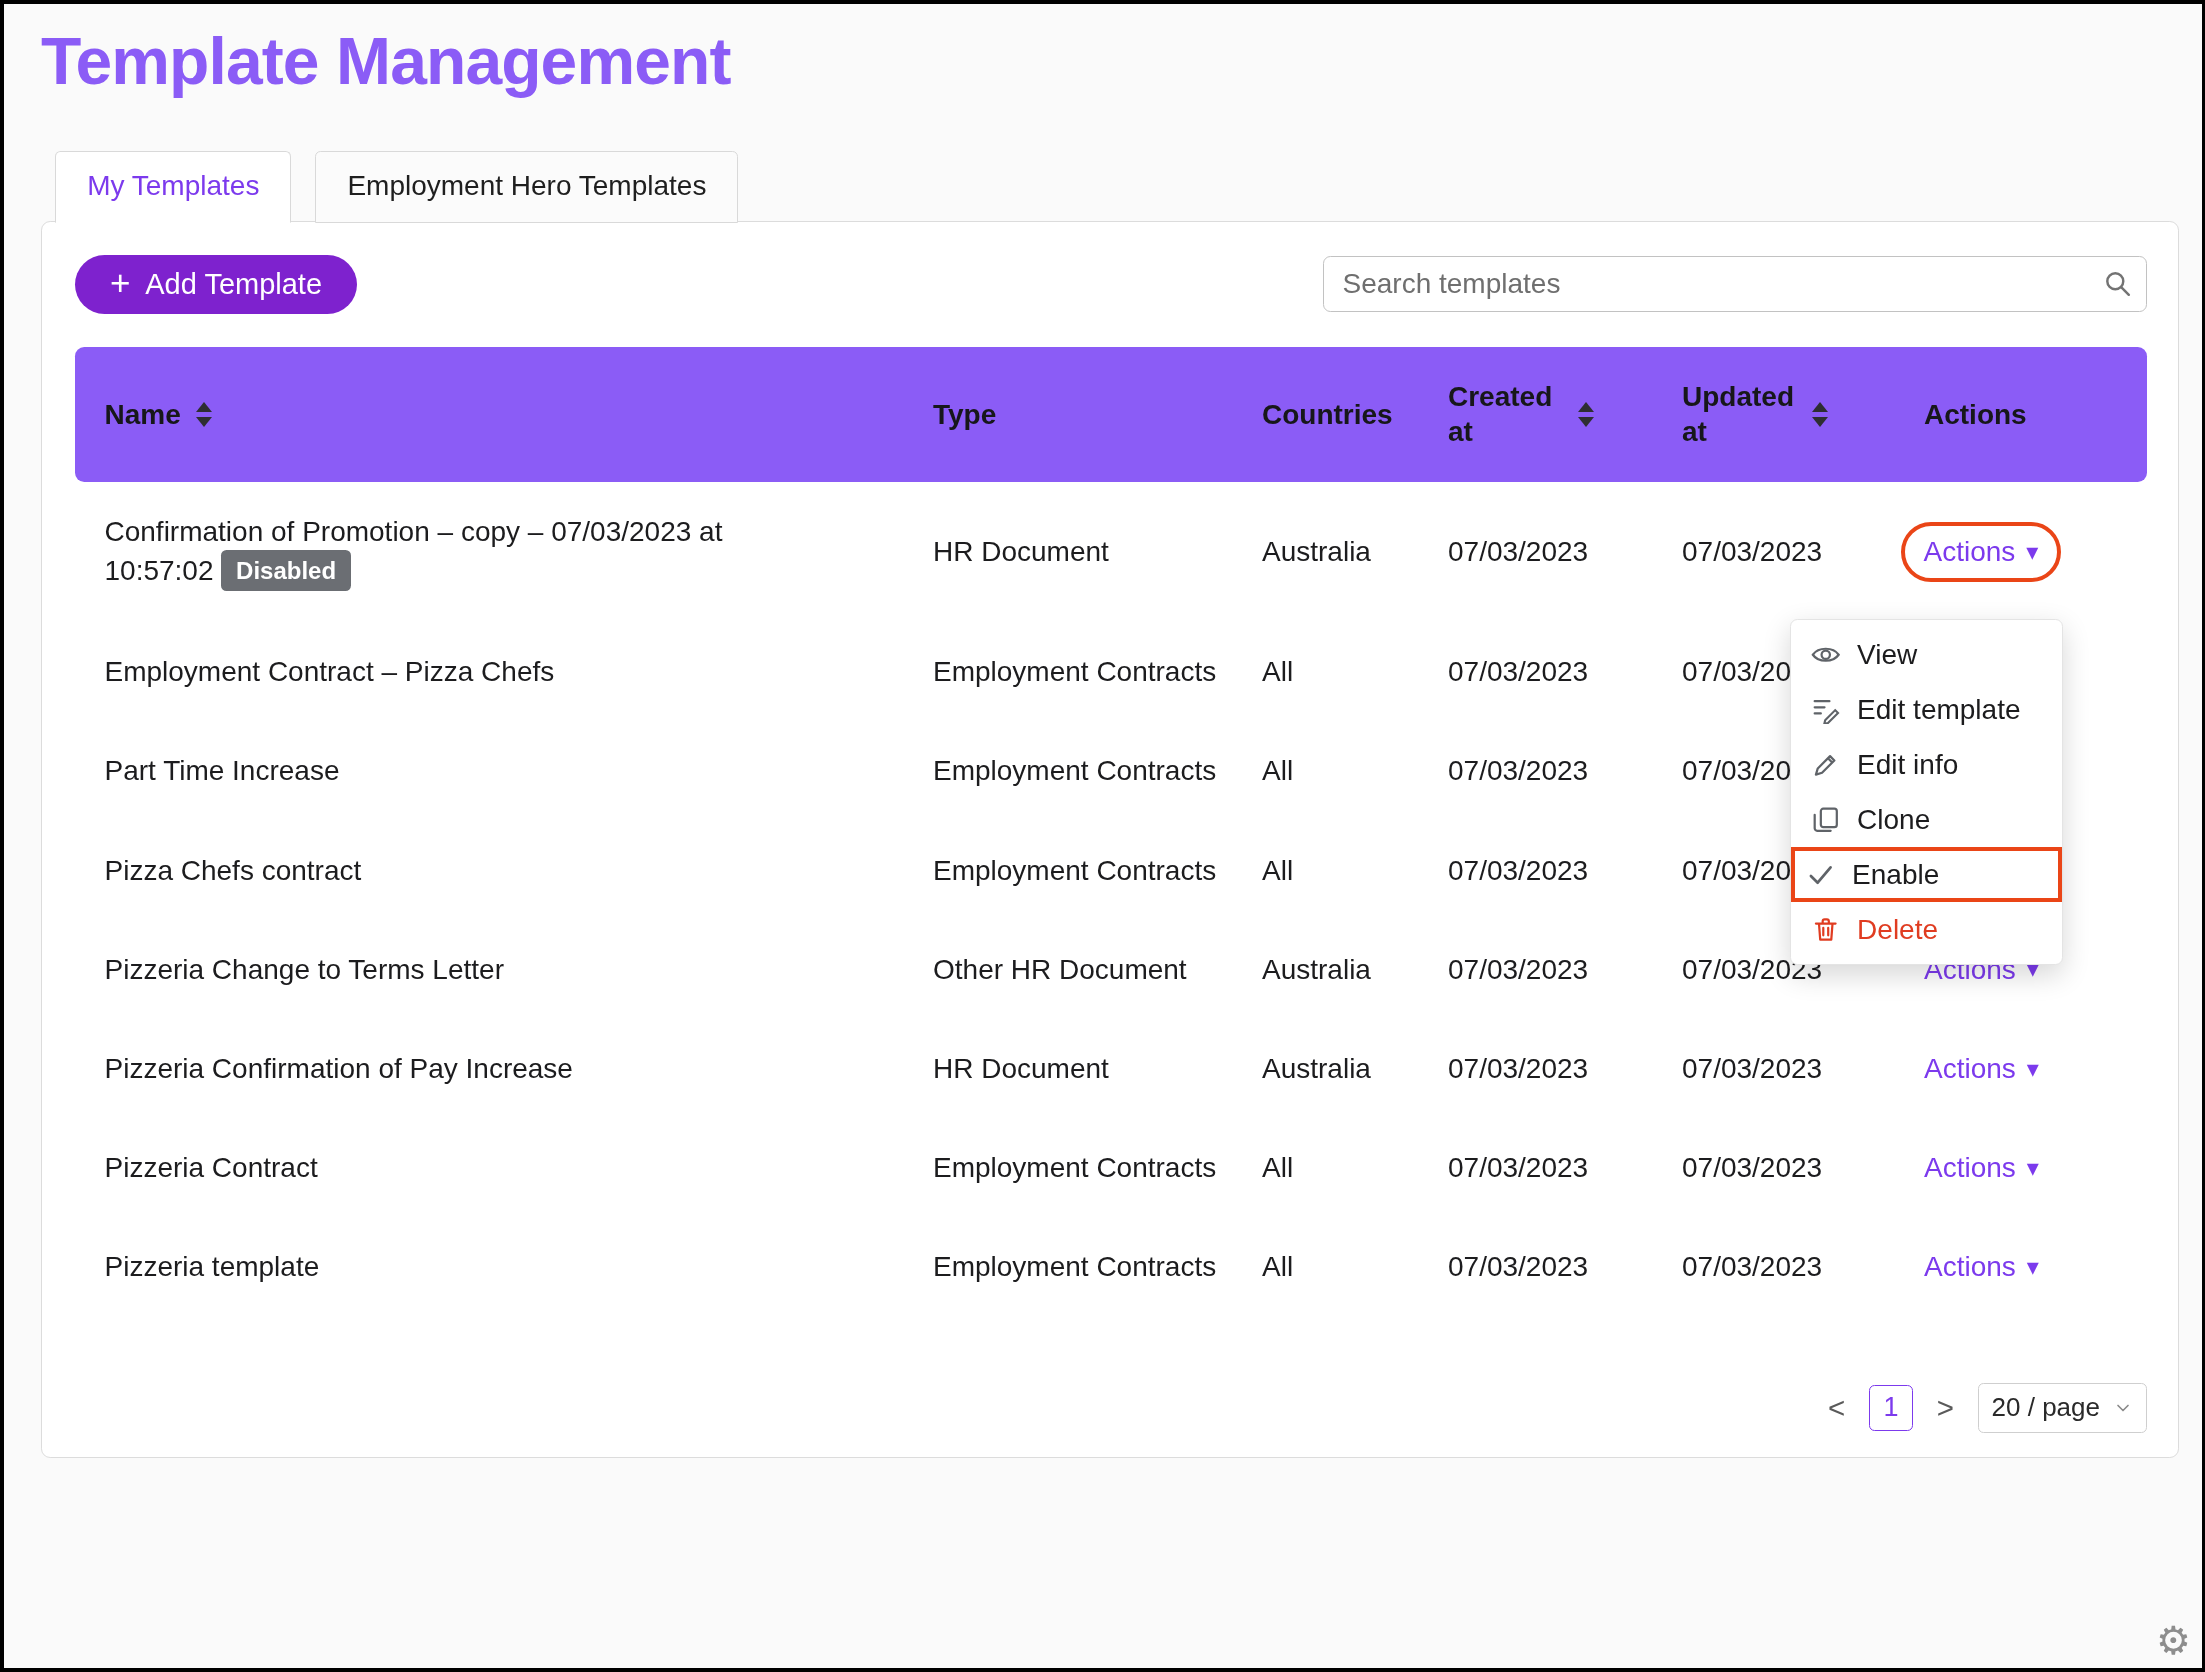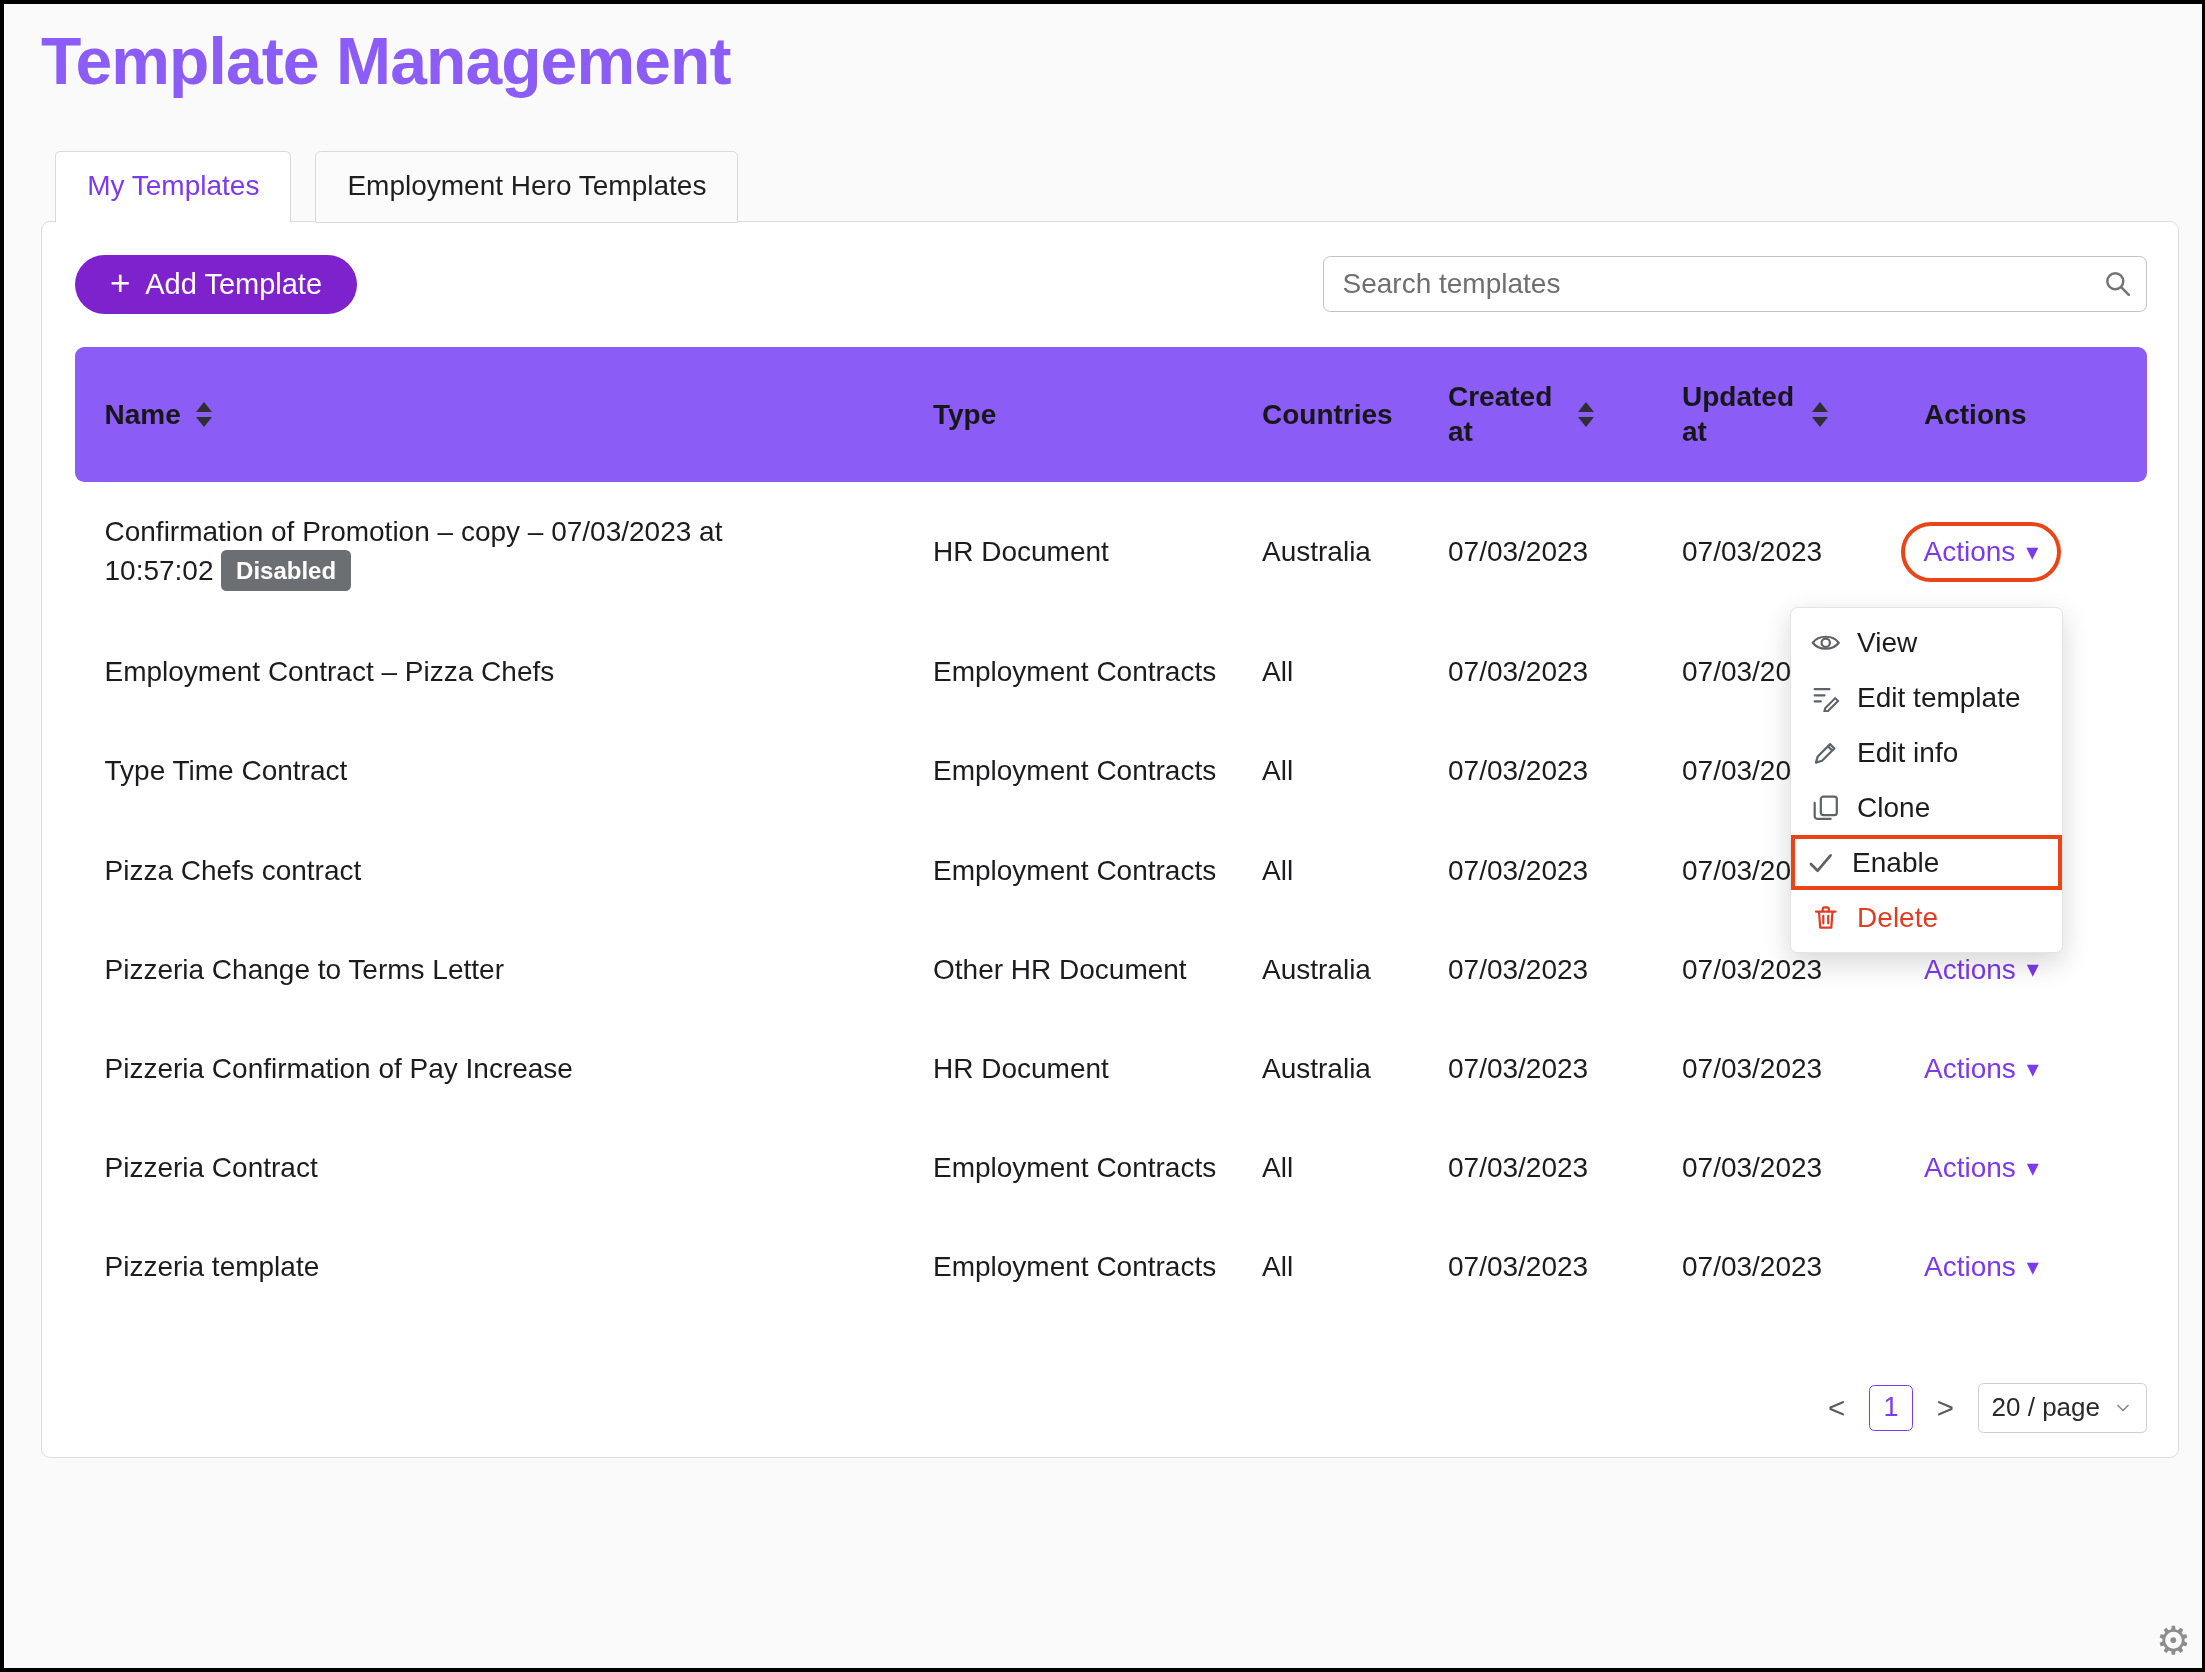--- a/index.html
+++ b/index.html
@@ -129,21 +129,21 @@
     display: inline-flex;
     border: 4.6px solid #EA4517;
     border-radius: 41px;
     padding: 7.4px 18.5px;
     margin: -12px 0 -12px -23px;
   }
 
   
   .dropdown-menu {
     position: absolute;
-    left: 1748px; top: 385px;
+    left: 1748px; top: 397px;
     width: 273px;
     background: #ffffff;
     border: 0.9px solid #e4e4e4;
     border-radius: 7.4px;
     box-shadow: 0 9.2px 28px rgba(0,0,0,0.16);
     padding: 7.4px 0;
     z-index: 10;
   }
   .menu-item {
     display: flex; align-items: center; gap: 16.6px;
@@ -271,21 +271,21 @@
         <div class="cell">07/03/2023</div>
         <div class="cell">
           <span class="actions-link">
             <span>Actions</span>
               <span class="caret">▾</span>
           </span>
         </div>
       </div>
 
       <div class="grid-row trow">
-        <div class="cell cell-first">Type Time Contract</div>
+        <div class="cell cell-first">Part Time Increase</div>
         <div class="cell">Employment Contracts</div>
         <div class="cell">All</div>
         <div class="cell">07/03/2023</div>
         <div class="cell">07/03/2023</div>
         <div class="cell">
           <span class="actions-link">
             <span>Actions</span>
               <span class="caret">▾</span>
           </span>
         </div>

